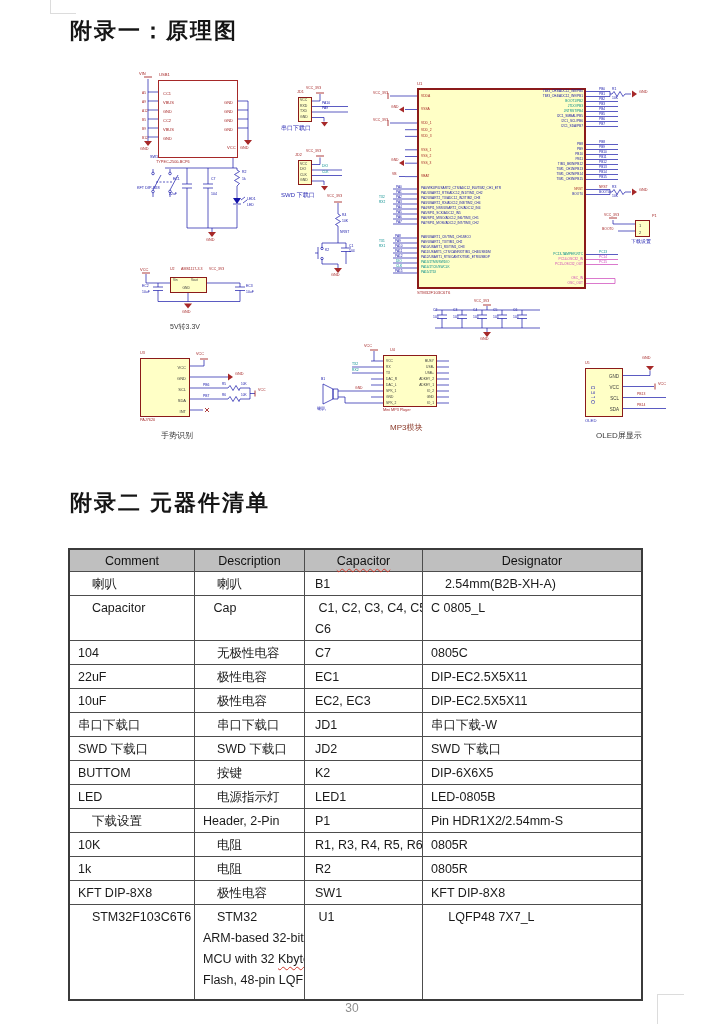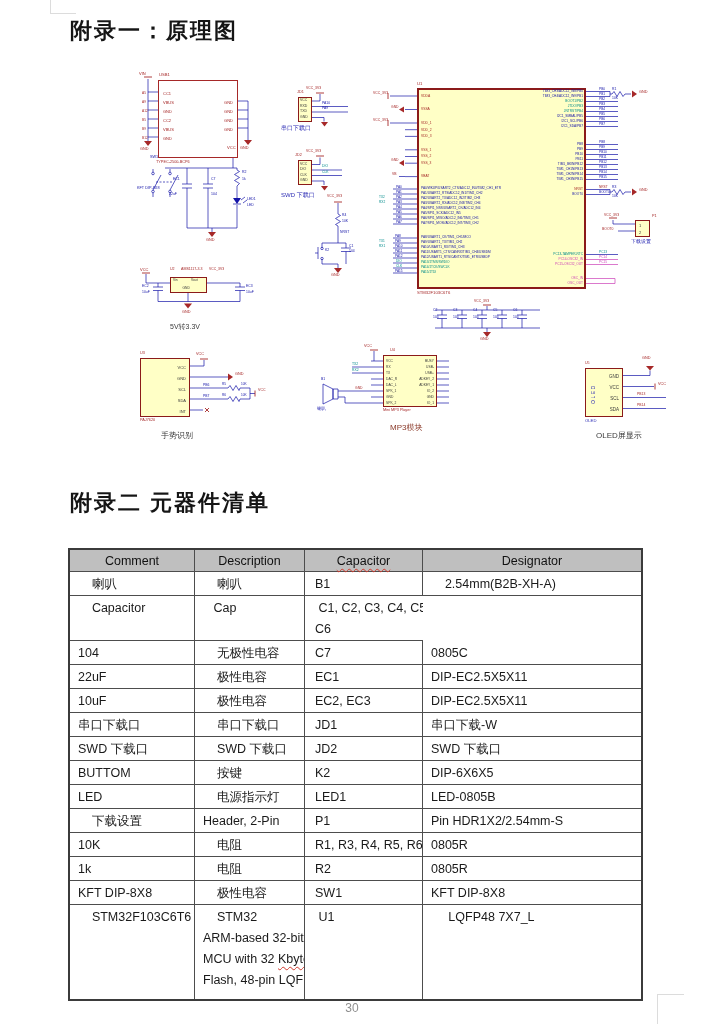--- a/index.html
+++ b/index.html
@@ -337,20 +337,21 @@
         <div class="td">    喇叭</div>
         <div class="td g">B1</div>
         <div class="td">    2.54mm(B2B-XH-A)</div>
       </div>
 
       <div class="trow">
         <div class="td">    Capacitor</div>
         <div class="td">   Cap</div>
         <div class="td g"> C1, C2, C3, C4, C5,
 C6</div>
+        <div class="td">C 0805_L</div>
       </div>
 
       <div class="trow">
         <div class="td">104</div>
         <div class="td">    无极性电容</div>
         <div class="td g">C7</div>
         <div class="td">0805C</div>
       </div>
 
       <div class="trow">

